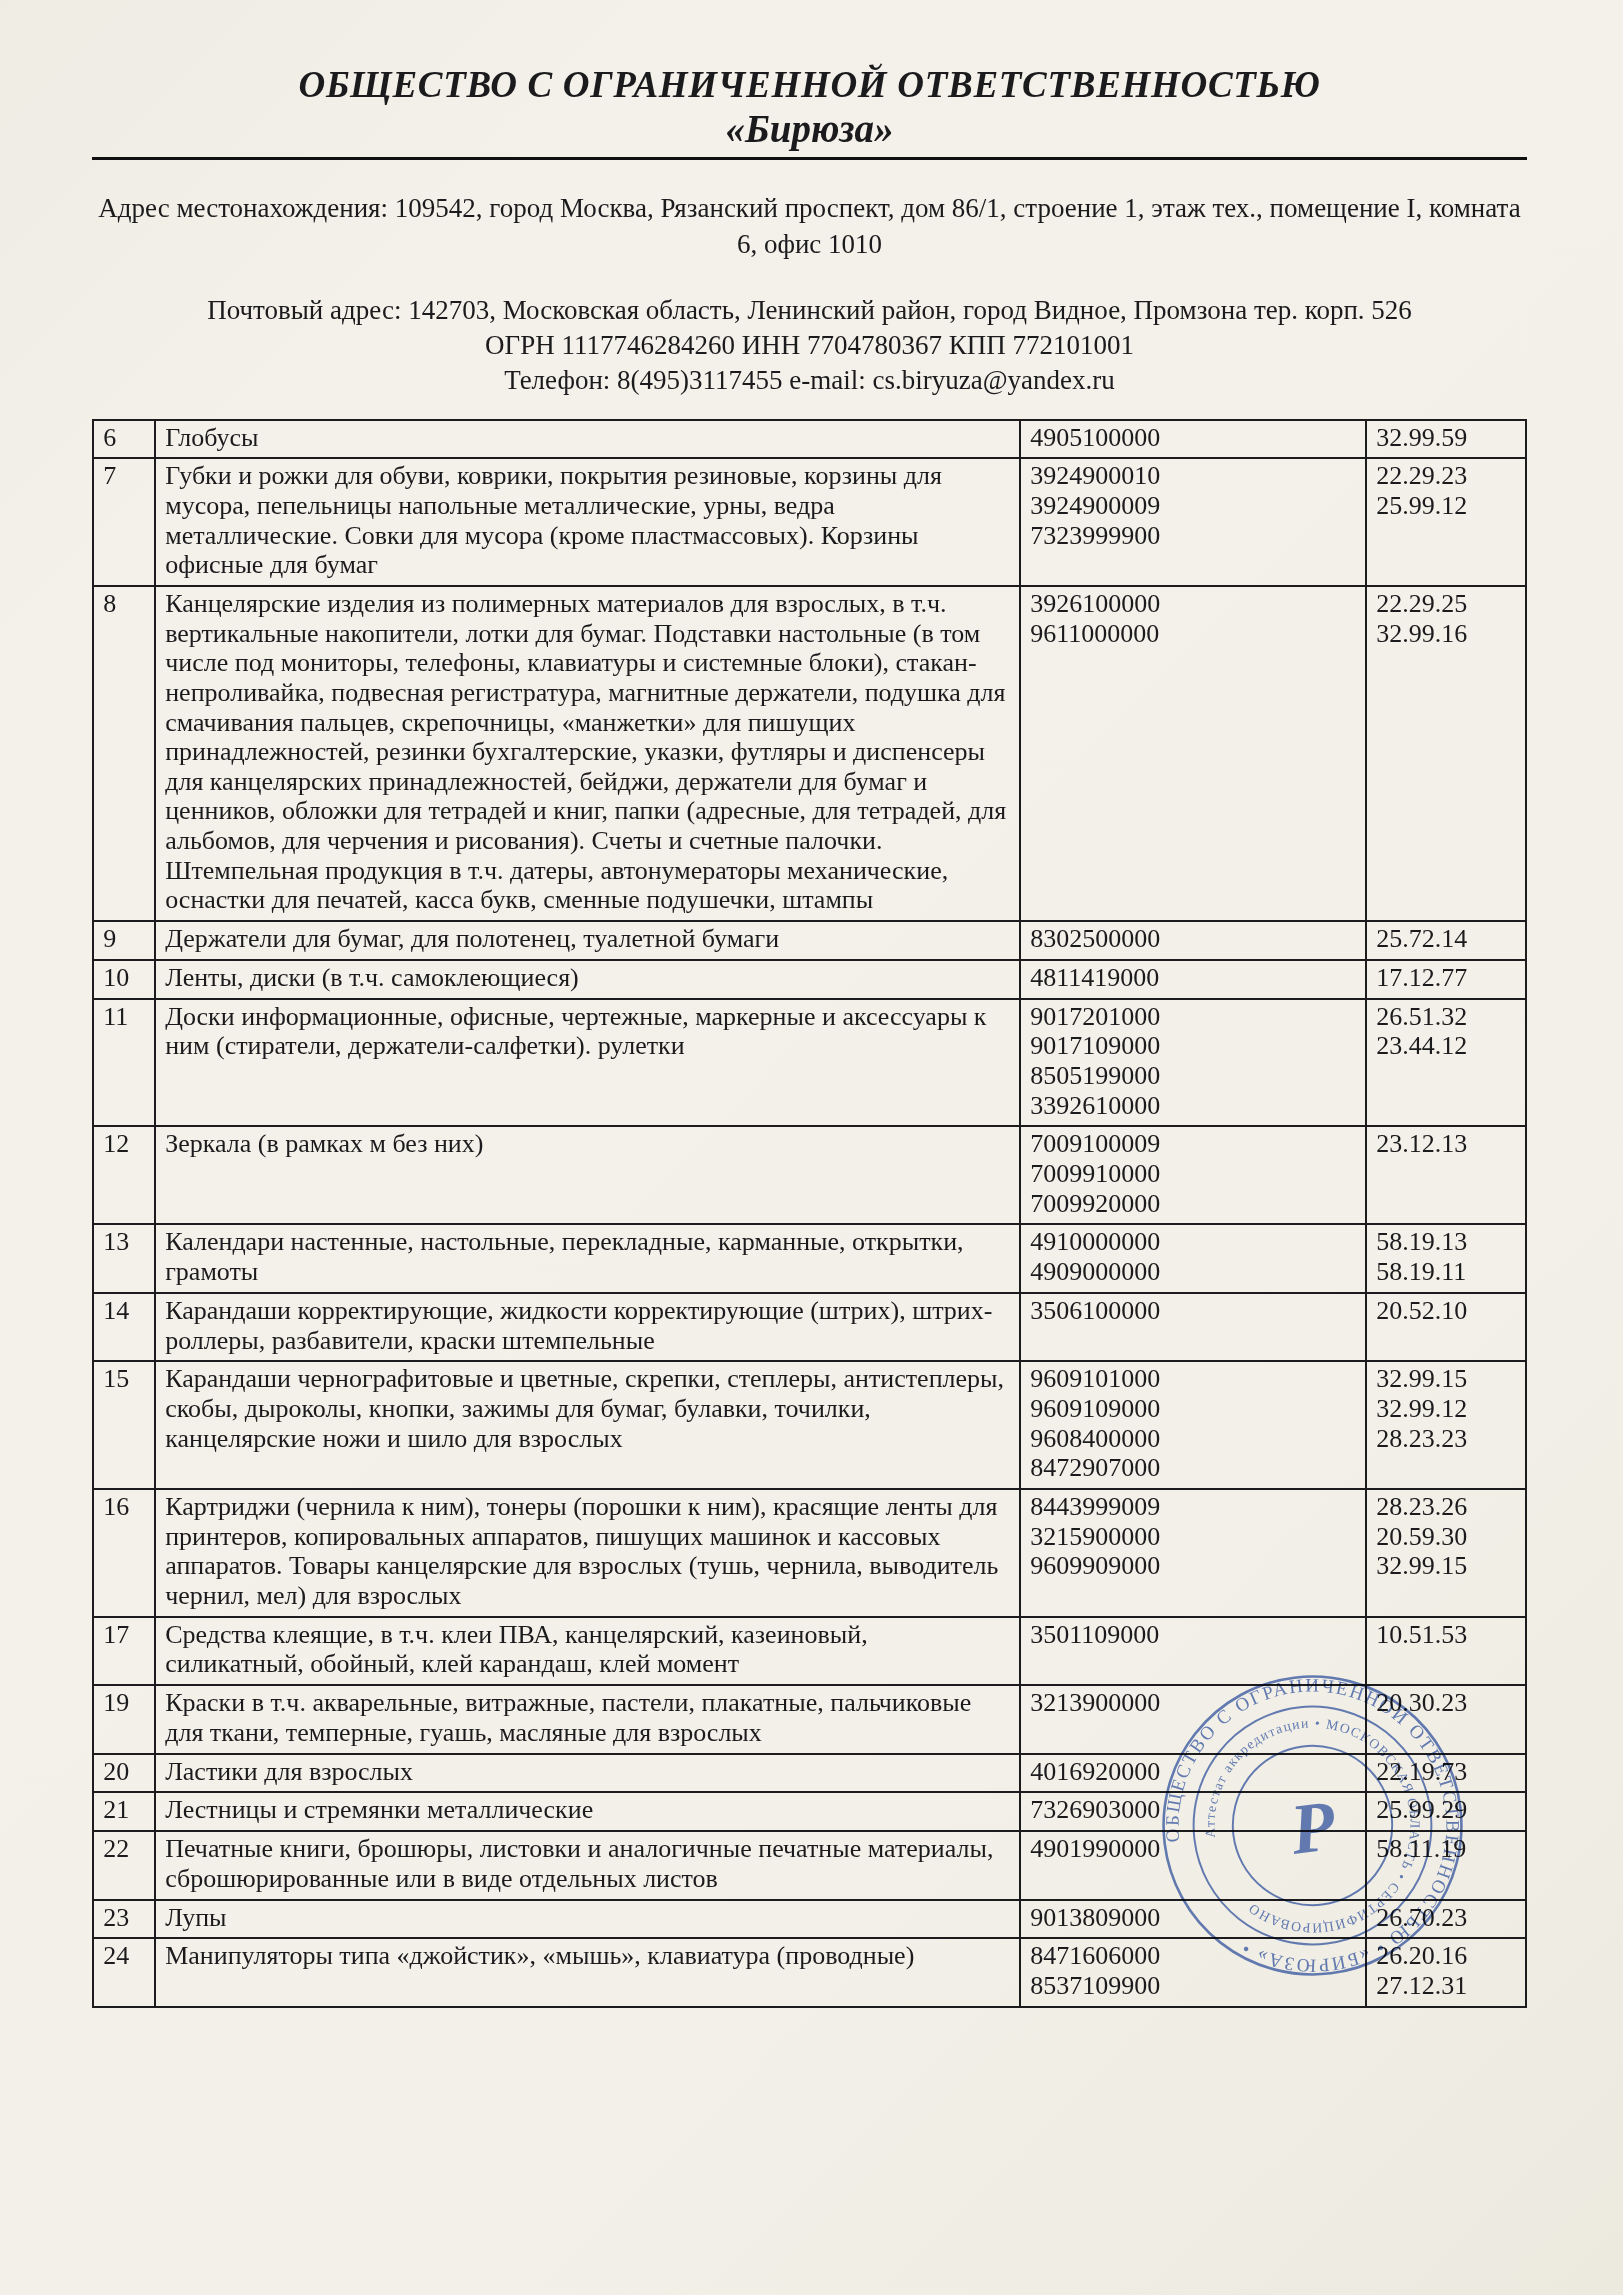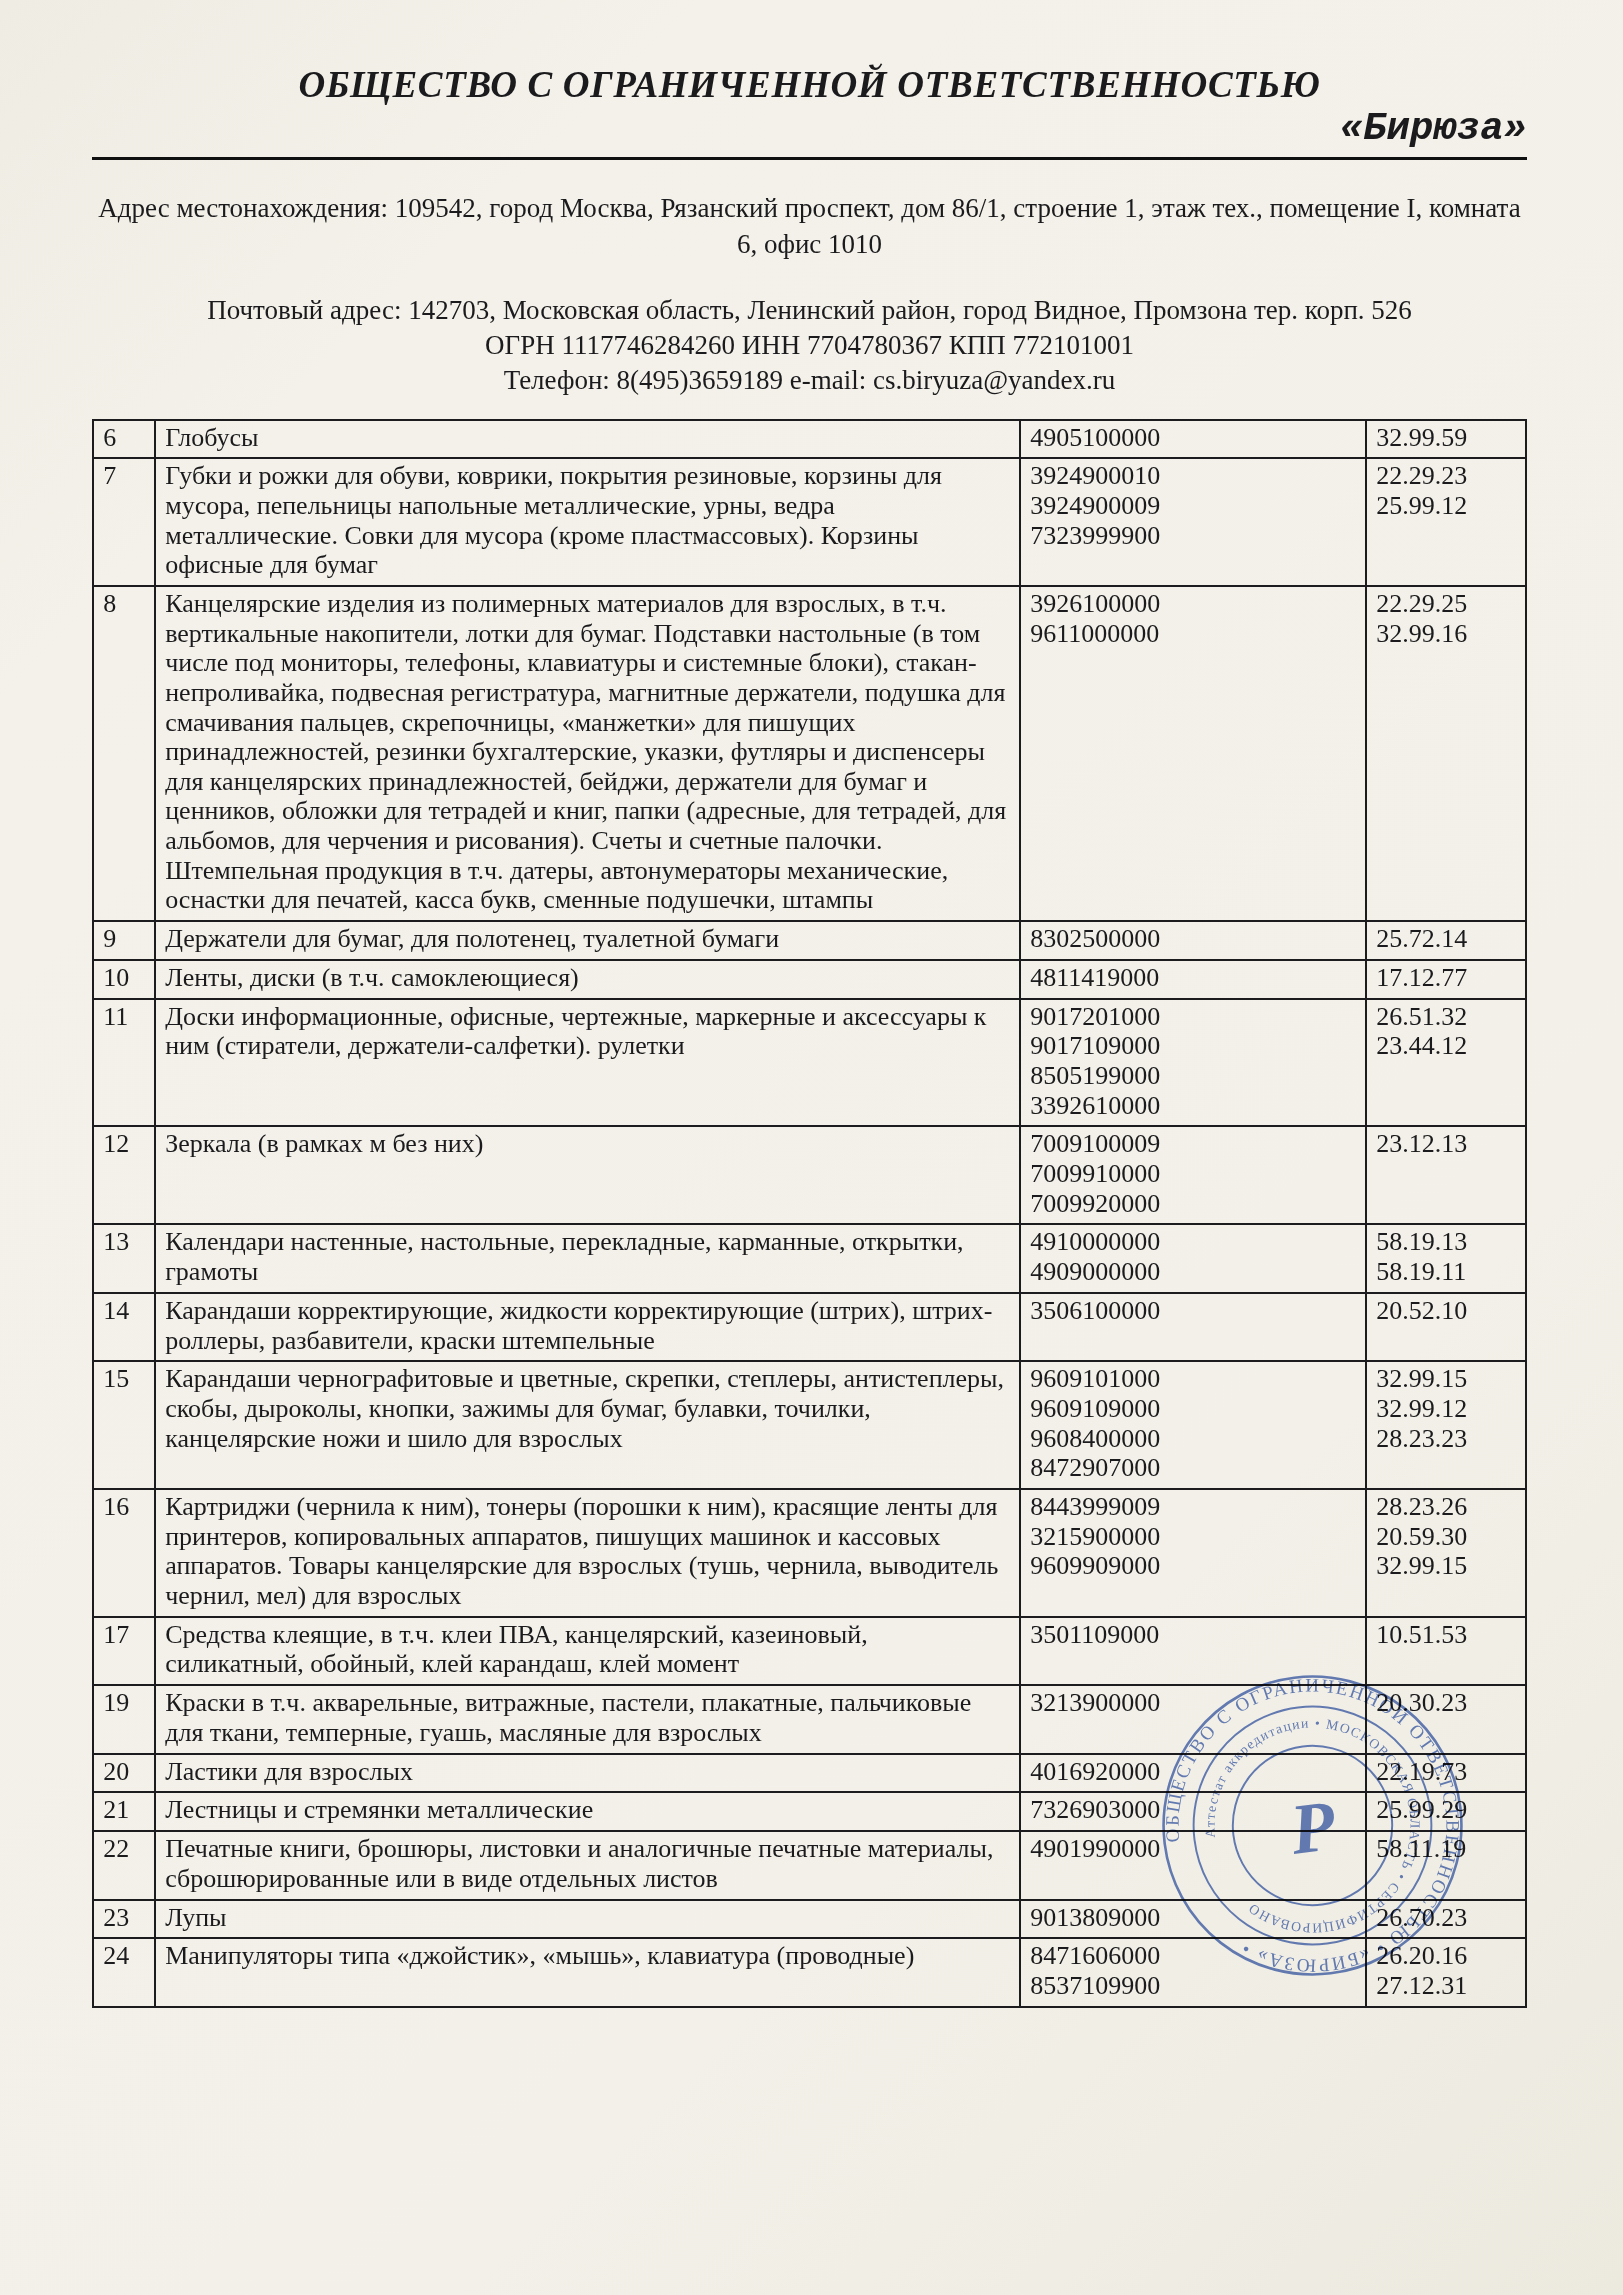--- a/index.html
+++ b/index.html
@@ -17,26 +17,25 @@
   }
   .org-title {
     text-align:center;
     font-weight:bold;
     font-style:italic;
     font-size:37px;
     letter-spacing:0.7px;
     line-height:1.2;
   }
   .org-subtitle {
-    text-align:right;
+    text-align:center;
     font-weight:bold;
     font-style:italic;
     font-size:39px;
     line-height:1.15;
-    font-family:Liberation Mono, monospace;
   }
   .header-rule {
     border:none;
     border-top:3.9px solid #101010;
     margin:5.2px 0 9.2px 0;
   }
   .addr {
     text-align:center;
     font-size:27px;
     line-height:1.3;
@@ -84,21 +83,21 @@
 
   <div class="org-title">ОБЩЕСТВО С ОГРАНИЧЕННОЙ ОТВЕТСТВЕННОСТЬЮ</div>
   <div class="org-subtitle">«Бирюза»</div>
   <hr class="header-rule">
 
   <div class="addr">Адрес местонахождения: 109542, город Москва, Рязанский проспект, дом 86/1, строение 1, этаж тех., помещение I, комната 6, офис 1010</div>
   <div class="addr">Почтовый адрес: 142703, Московская область, Ленинский район, город Видное, Промзона тер. корп. 526</div>
 
   <div class="reg-block">
     <div>ОГРН 1117746284260 ИНН 7704780367 КПП 772101001</div>
-    <div>Телефон: 8(495)3659189 e-mail: cs.biryuza@yandex.ru</div>
+    <div>Телефон: 8(495)3117455 e-mail: cs.biryuza@yandex.ru</div>
   </div>
 
   <table class="products">
     <tbody>
   <tr>
     <td class="c-num">6</td>
     <td class="c-desc">Глобусы</td>
     <td class="c-codes">4905100000</td>
     <td class="c-okpd">32.99.59</td>
   </tr>

